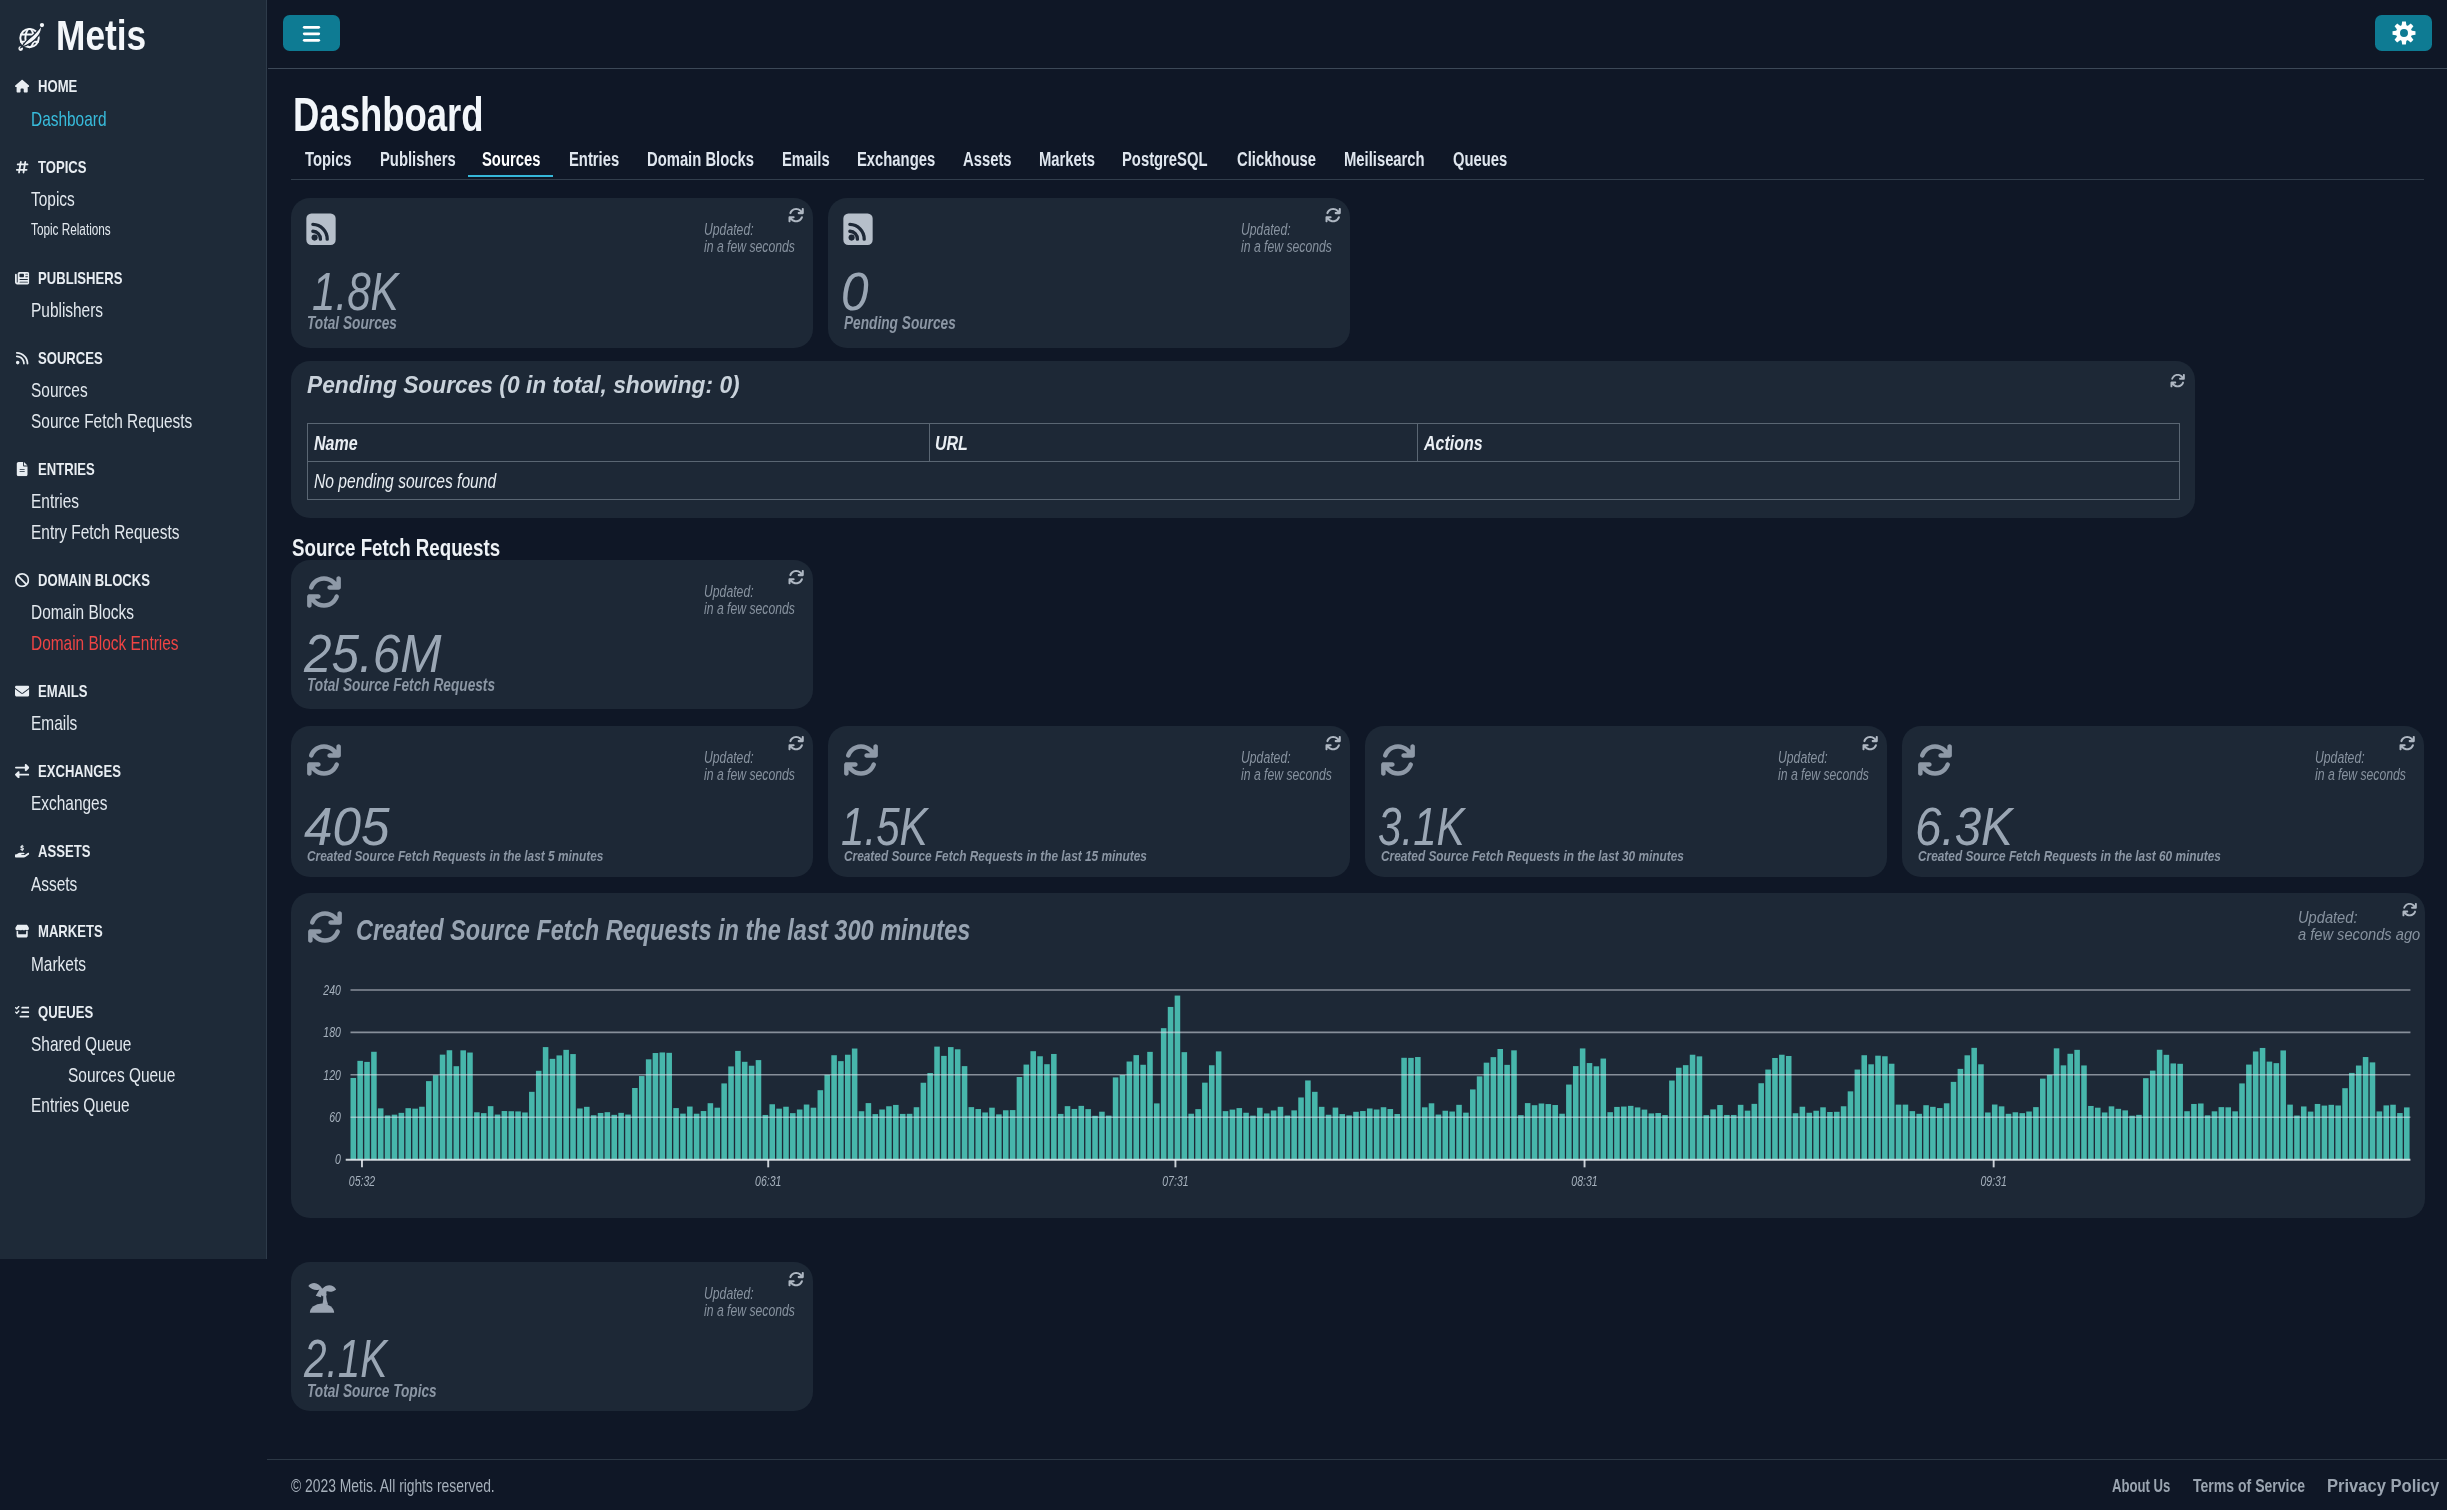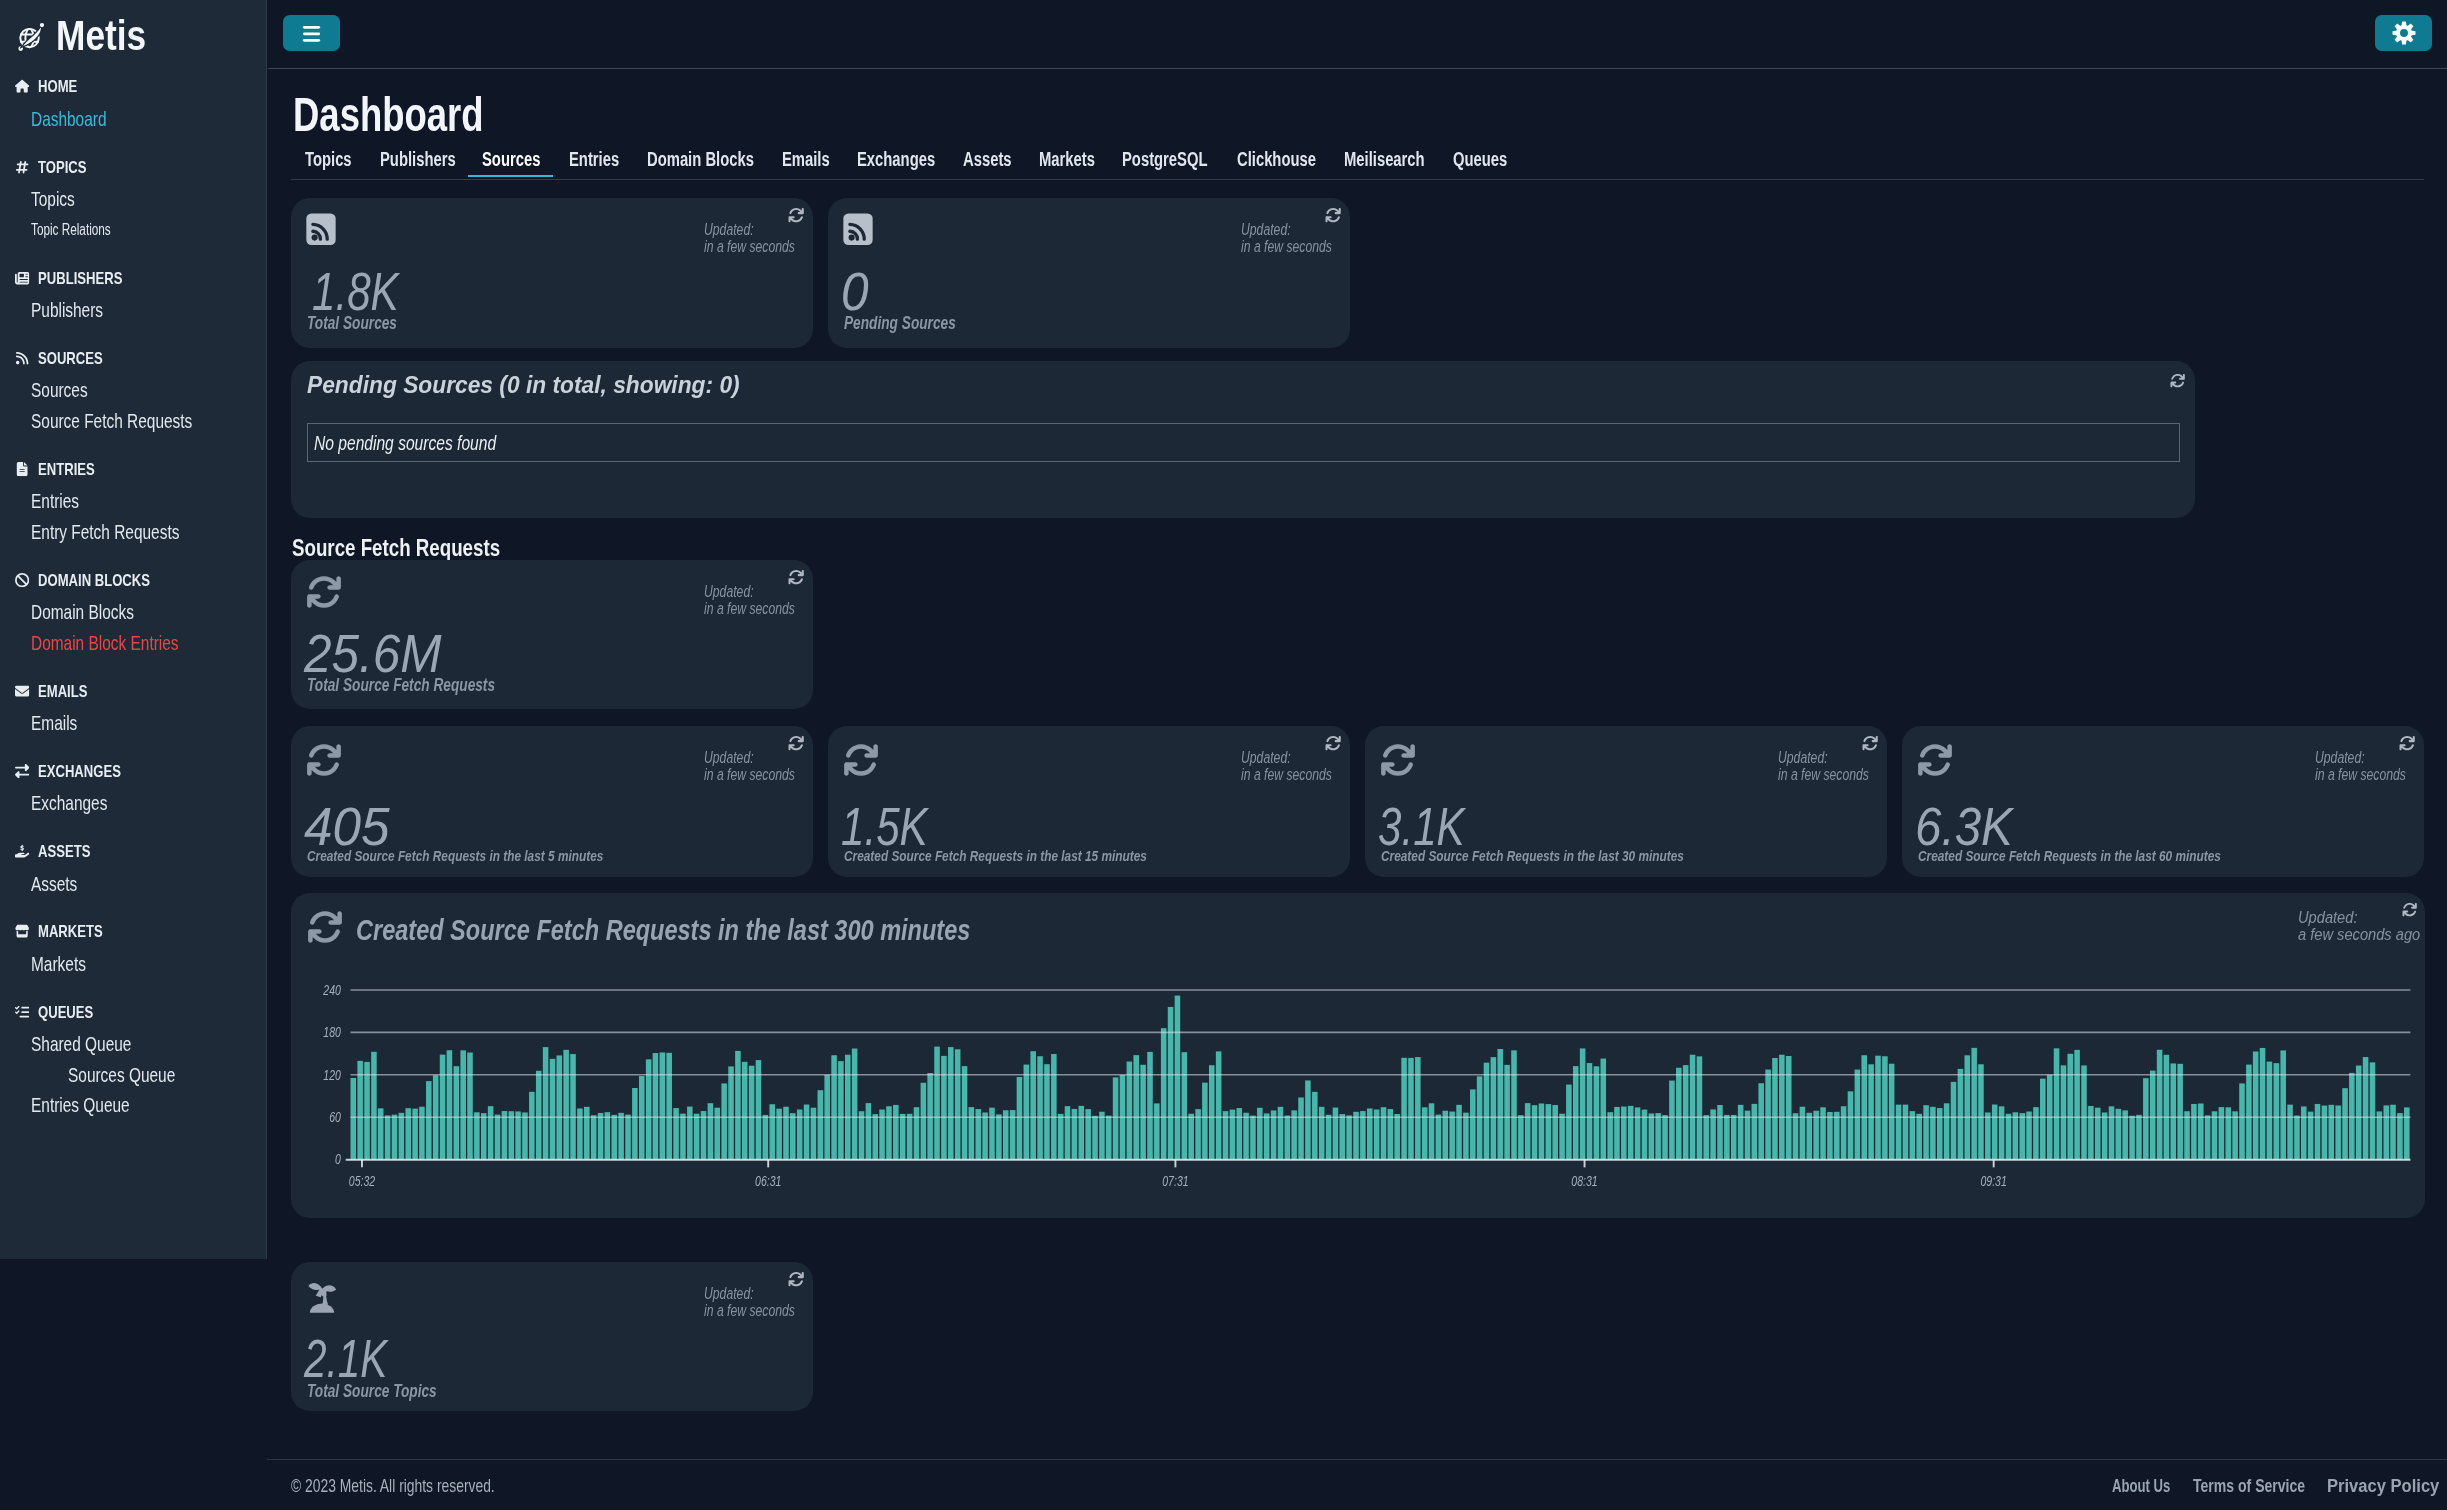--- a/index.html
+++ b/index.html
@@ -241,20 +241,25 @@
 </div>
 
 <div class="card" style="left:291px;top:361px;width:1904px;height:157px">
   <div style="position:absolute;left:16.3px;top:13.4px;font-size:23px;line-height:23px;color:#c9d2db;font-weight:bold;white-space:nowrap;"><span style="display:inline-block;transform:scaleX(0.99);transform-origin:0 50%;">Pending Sources (0 in total, showing: 0)</span></div>
   <div style="position:absolute;right:9.6px;top:12.4px"><svg width="15.3" height="15.3" style="fill:#aeb7c2;" viewBox="0 0 16 16">
         <use href="#rot" width="16" height="16"></use>
       </svg></div>
   <div style="position:absolute;left:16.3px;top:62px;right:15.3px">
     <table>
         <tbody>
+          <tr>
+            <th style="width:33.2%"><span class="cell">Name</span></th>
+            <th style="width:26.1%"><span class="cell">URL</span></th>
+            <th><span class="cell">Actions</span></th>
+          </tr>
     <tr>
             <td colspan="3"><span class="cellb">No pending sources found</span></td>
           </tr>
         </tbody>
       </table>
   </div>
 </div>
 
 <div style="position:absolute;left:292px;top:536px;font-size:24px;line-height:24px;color:#eef2f6;font-weight:bold;white-space:nowrap;"><span style="display:inline-block;transform:scaleX(0.78);transform-origin:0 50%;">Source Fetch Requests</span></div>
 

